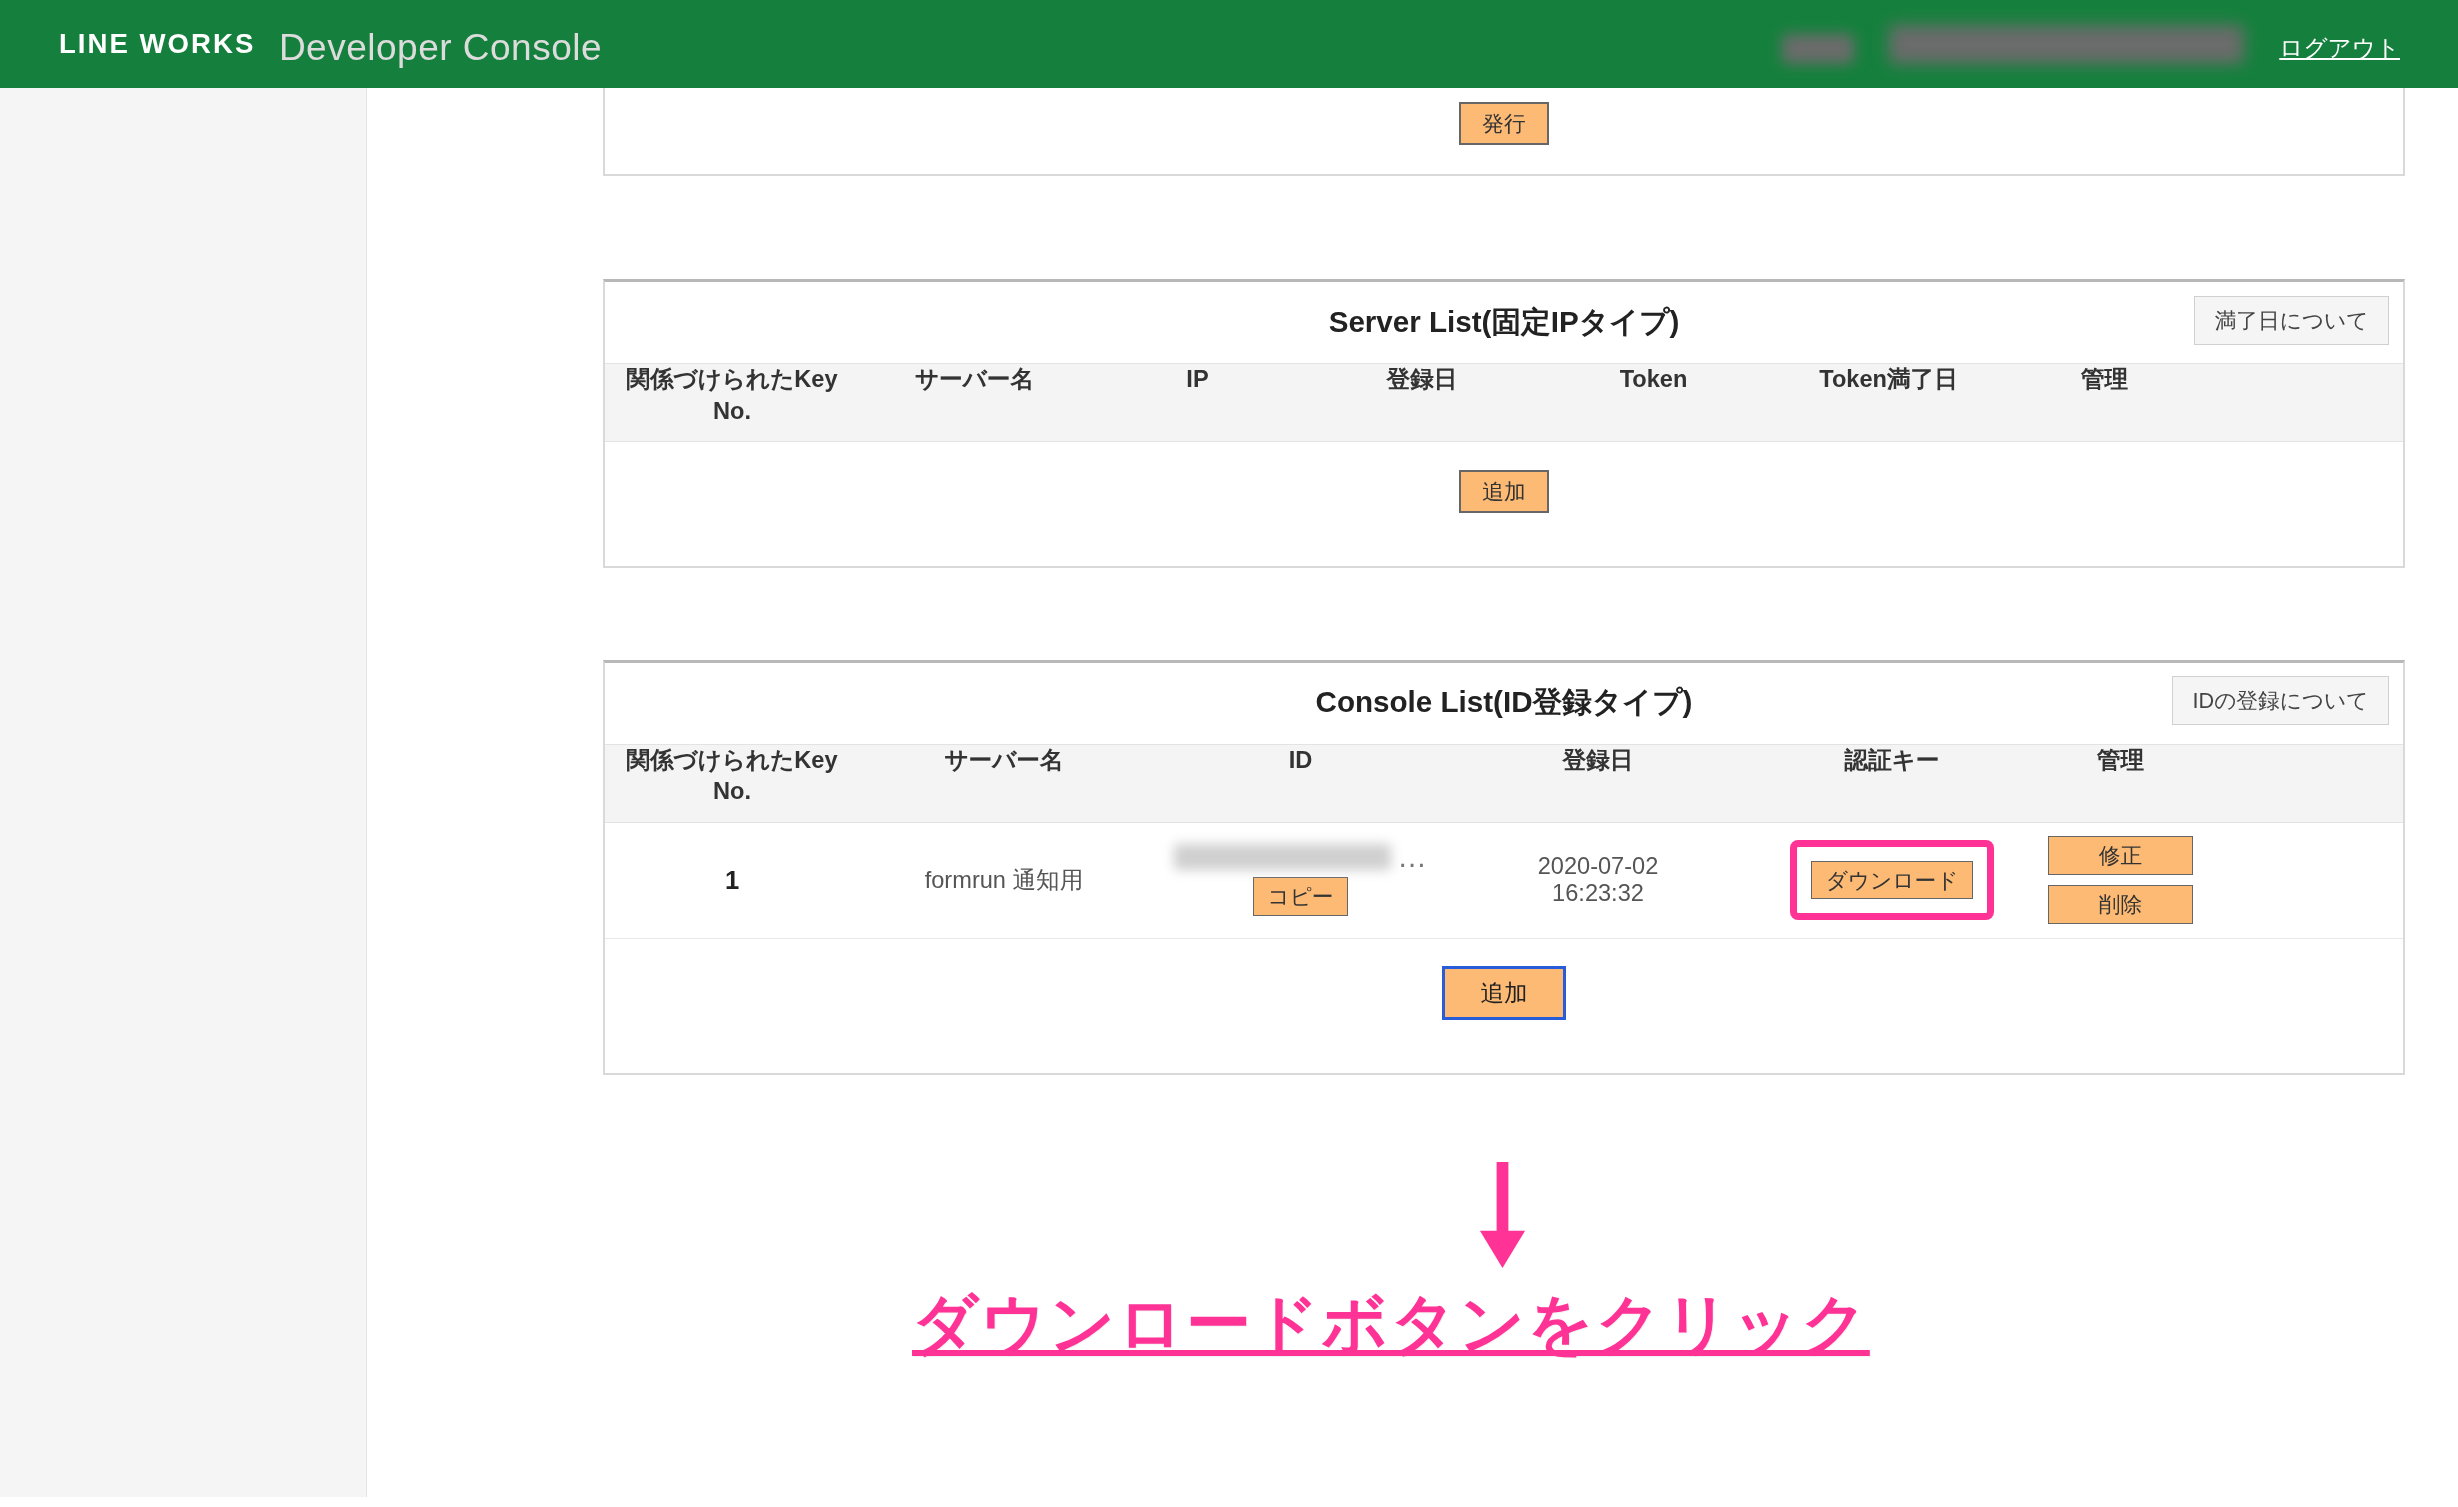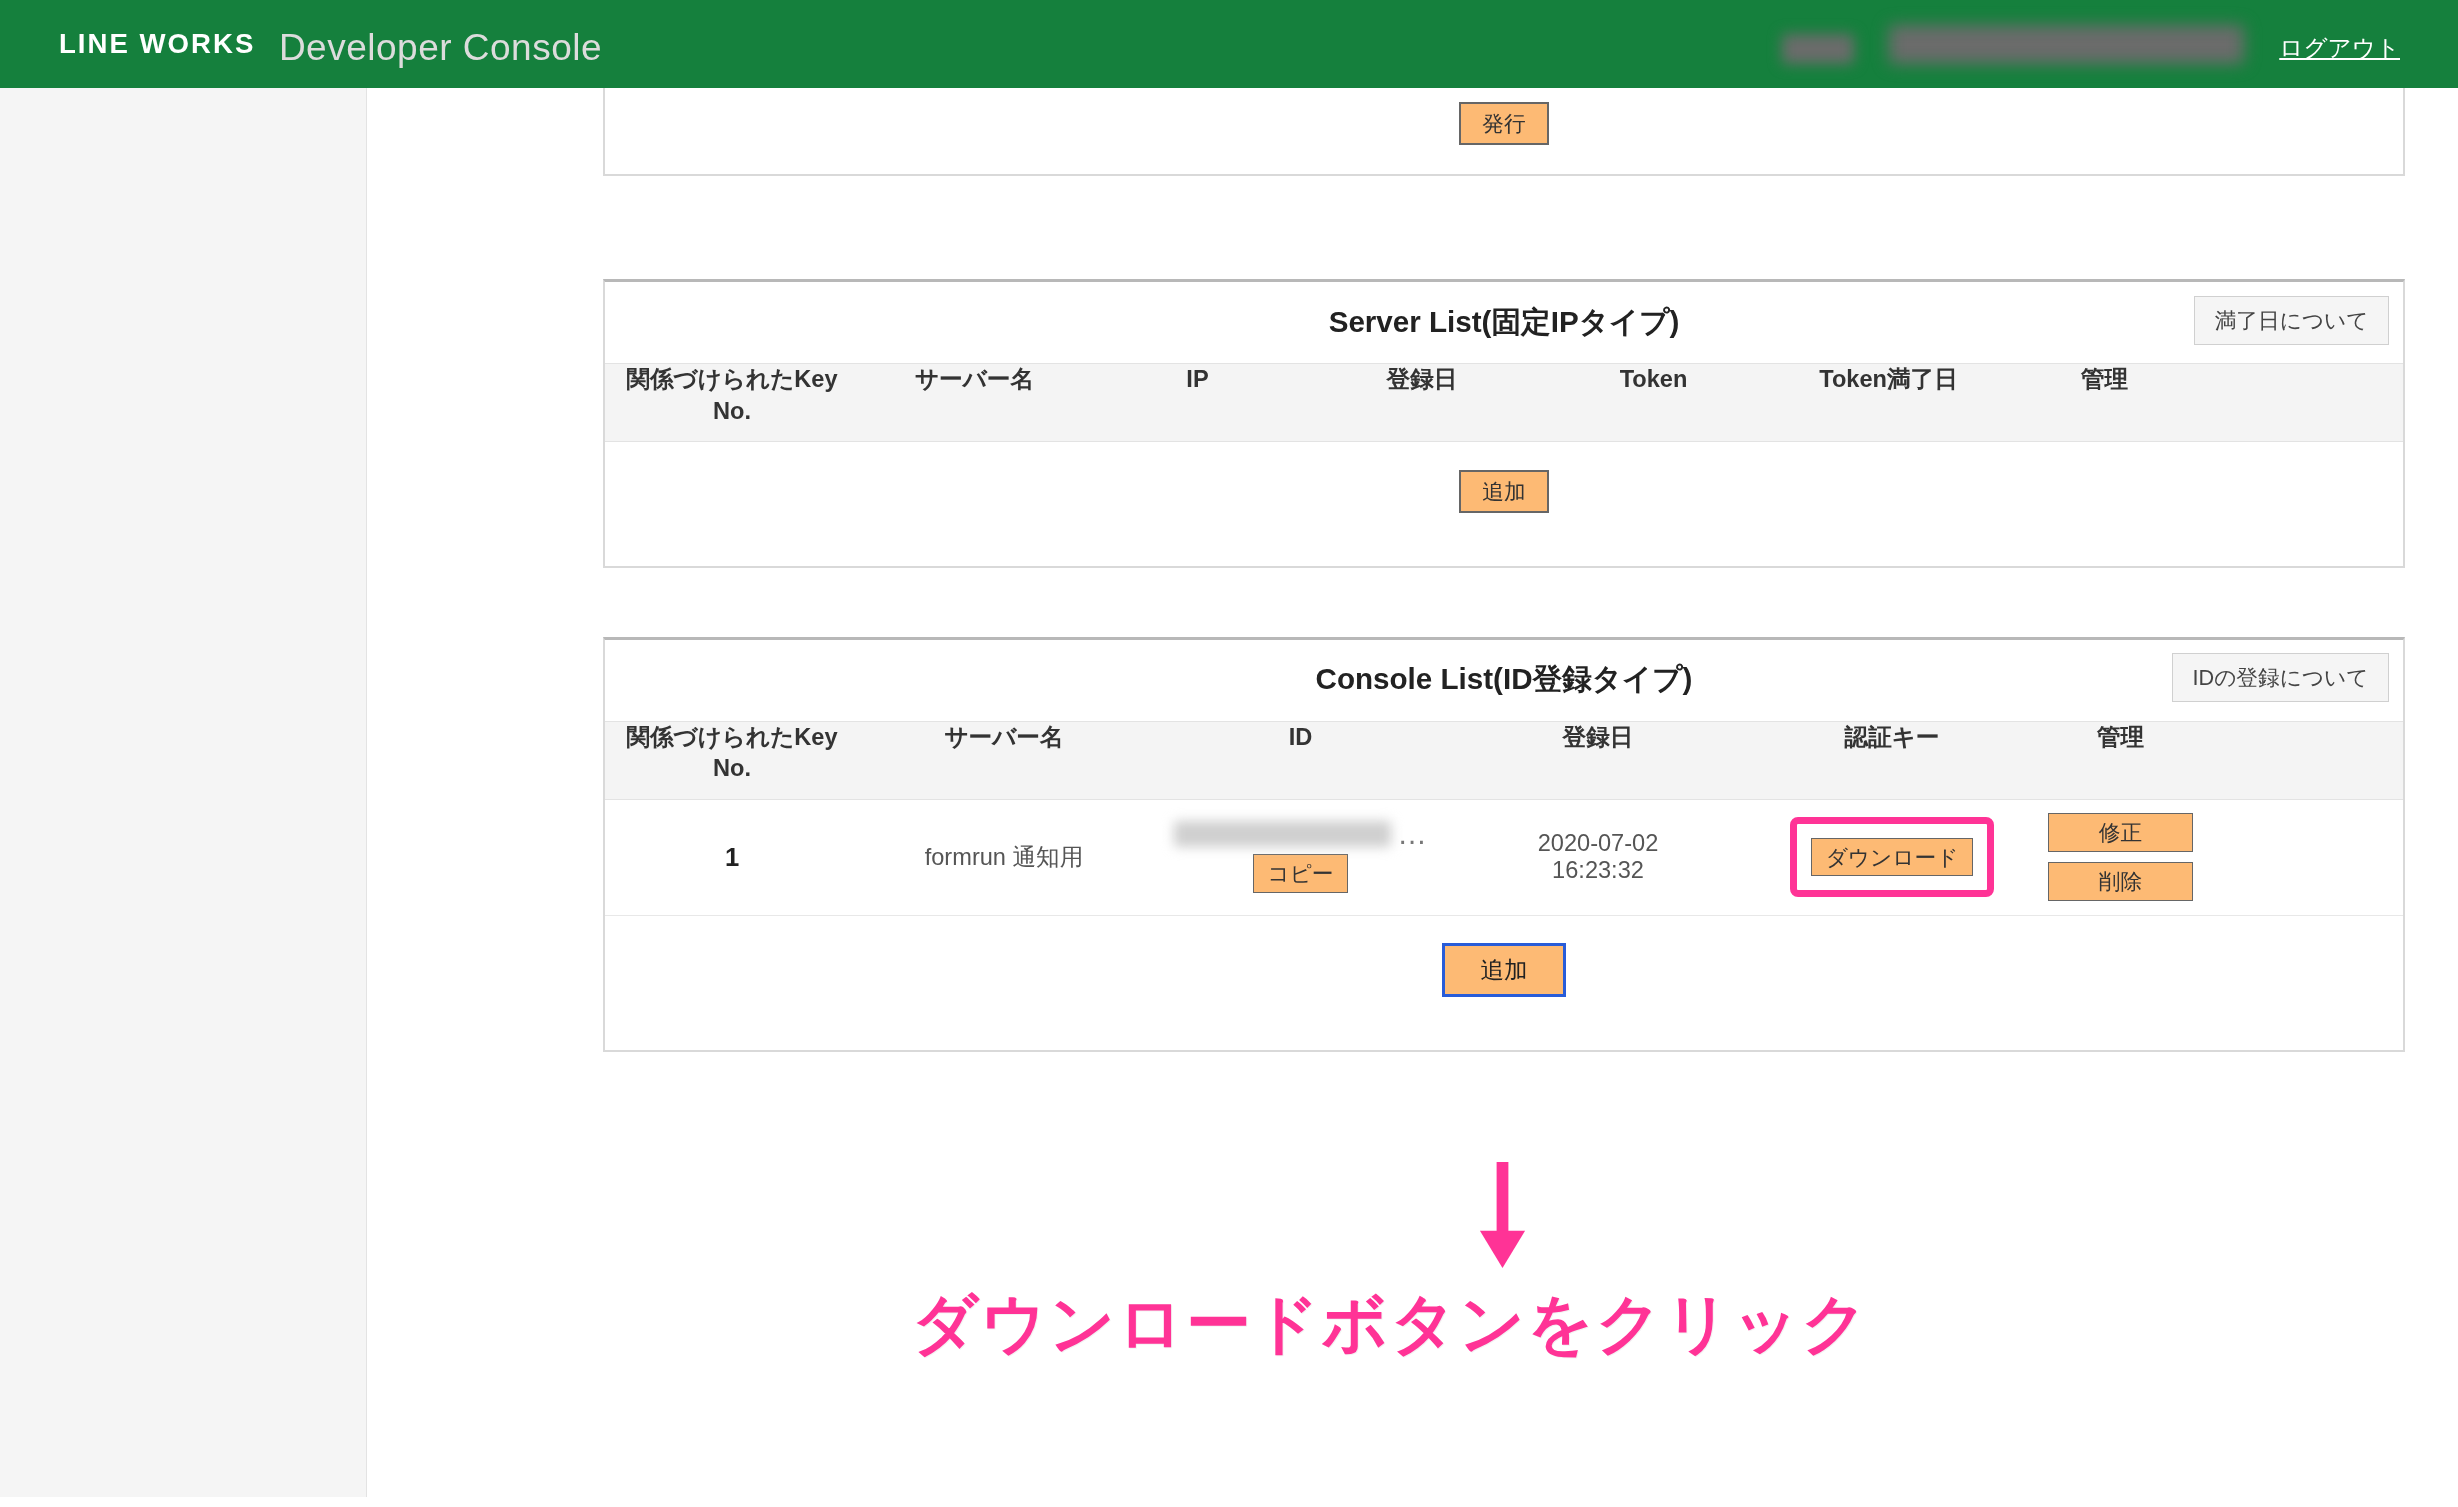--- a/index.html
+++ b/index.html
@@ -68,21 +68,21 @@
       border-right: 1px solid #e3e3e3;
     }
     .main {
       flex: 1;
       padding: 0 54px 0 236px;
       position: relative;
     }
     .card {
       border: 2px solid #d9d9d9;
       border-top: 3px solid #b8b8b8;
-      margin-bottom: 69px;
+      margin-bottom: 92px;
       background: #fff;
     }
     .card-first {
       border-top: none;
       border-left: 2px solid #d9d9d9;
       border-right: 2px solid #d9d9d9;
       border-bottom: 2px solid #d9d9d9;
       margin-bottom: 103px;
     }
     .card-header {
@@ -197,20 +197,21 @@
     .annotation-text {
       position: absolute;
       left: 545px;
       top: 1192px;
       font-size: 65px;
       font-weight: 800;
       color: #ff3396;
       letter-spacing: 2px;
       text-shadow: 1px 1px 0 rgba(0,0,0,0.05);
       white-space: nowrap;
+      text-decoration: underline;
     }
   </style>
 </head>
 <body>
 
 <div class="header">
   <span class="brand-logo">LINE WORKS</span>
   <span class="console-title">Developer Console</span>
   <div class="header-right">
     <div class="user-redact-sm"></div>

